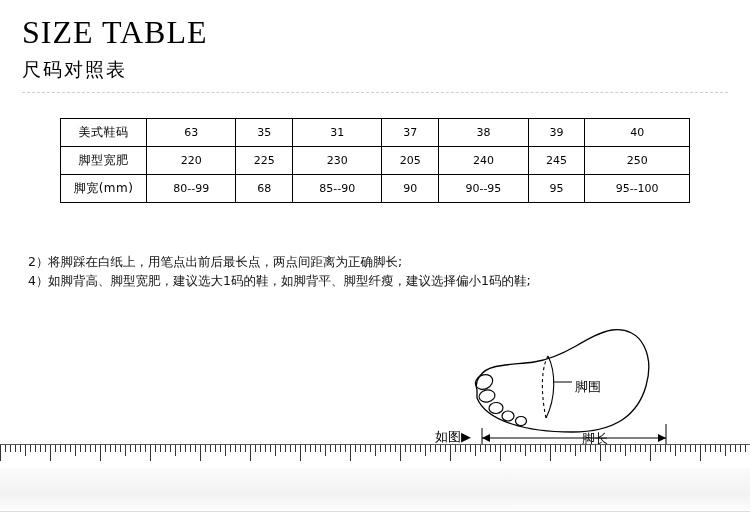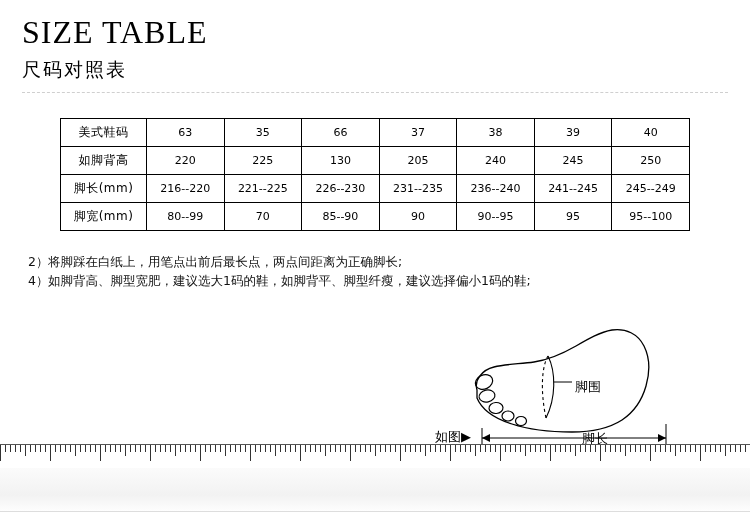--- a/index.html
+++ b/index.html
@@ -158,50 +158,40 @@
 <div class="title-en">SIZE TABLE</div>
 <div class="title-cn">尺码对照表</div>
 <div class="header-rule"></div>
 
 <table class="size-table">
   <tbody>
     <tr>
       <td class="rowhead">美式鞋码</td>
       <td>63</td>
       <td>35</td>
-      <td>66</td>
+      <td>31</td>
       <td>37</td>
       <td>38</td>
       <td>39</td>
       <td>40</td>
     </tr>
     <tr>
-      <td class="rowhead">如脚背高</td>
+      <td class="rowhead">脚型宽肥</td>
       <td>220</td>
       <td>225</td>
-      <td>130</td>
+      <td>230</td>
       <td>205</td>
       <td>240</td>
       <td>245</td>
       <td>250</td>
     </tr>
     <tr>
-      <td class="rowhead">脚长(mm)</td>
-      <td>216--220</td>
-      <td>221--225</td>
-      <td>226--230</td>
-      <td>231--235</td>
-      <td>236--240</td>
-      <td>241--245</td>
-      <td>245--249</td>
-    </tr>
-    <tr>
       <td class="rowhead">脚宽(mm)</td>
       <td>80--99</td>
-      <td>70</td>
+      <td>68</td>
       <td>85--90</td>
       <td>90</td>
       <td>90--95</td>
       <td>95</td>
       <td>95--100</td>
     </tr>
   </tbody>
 </table>
 
 <div class="notes">

